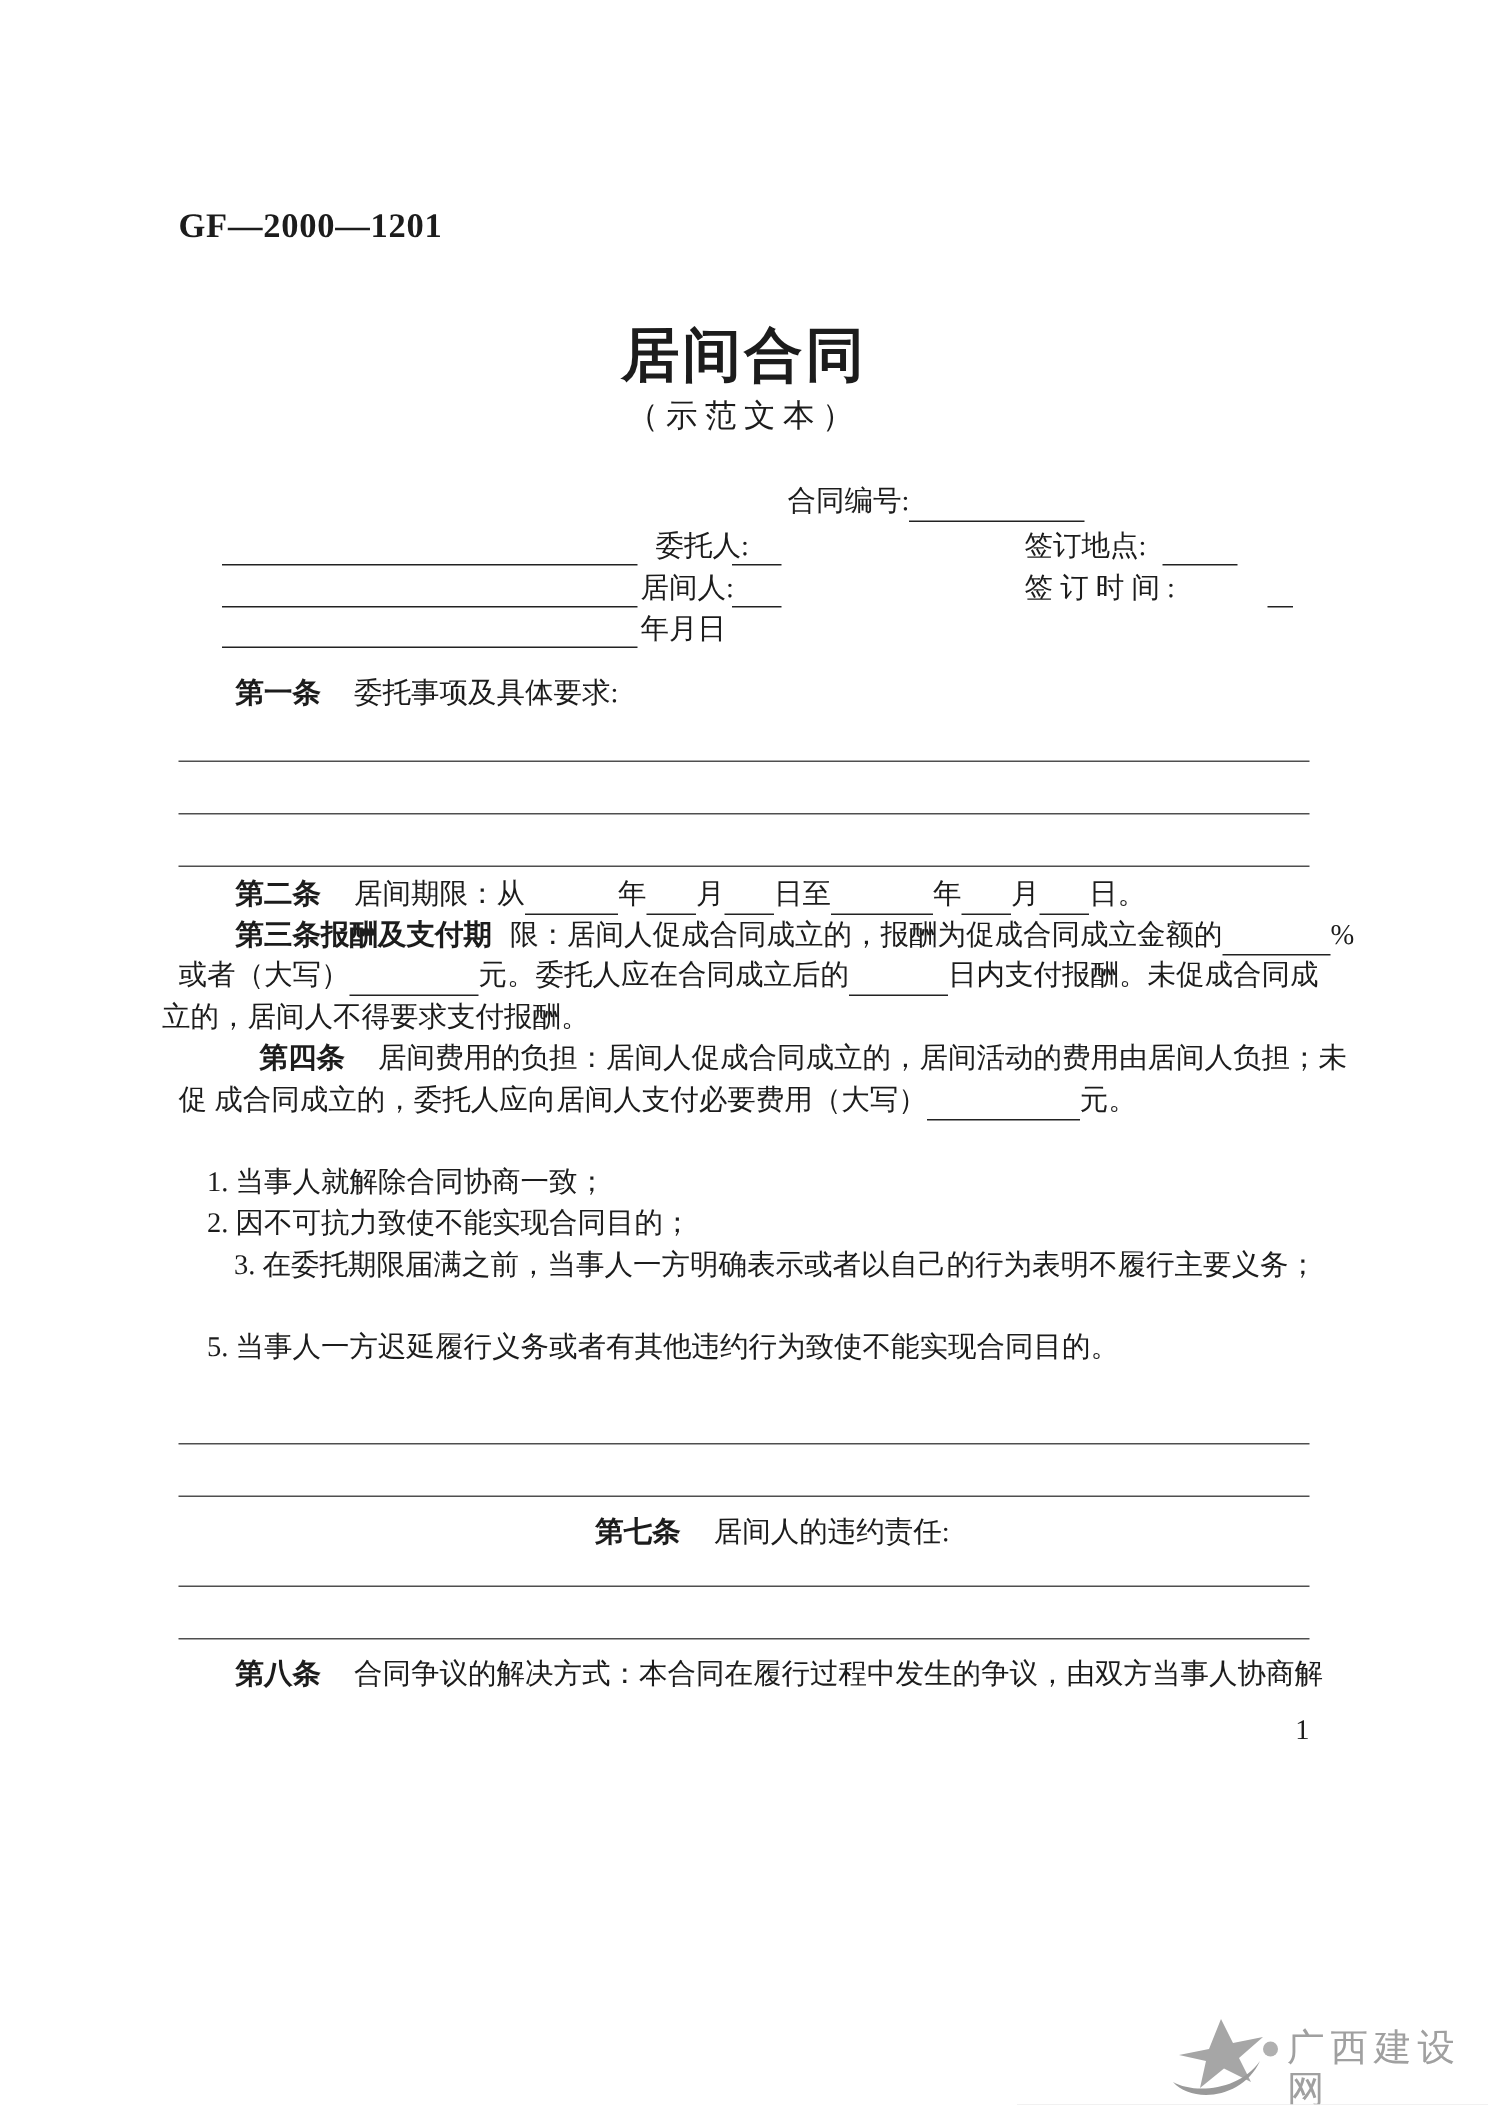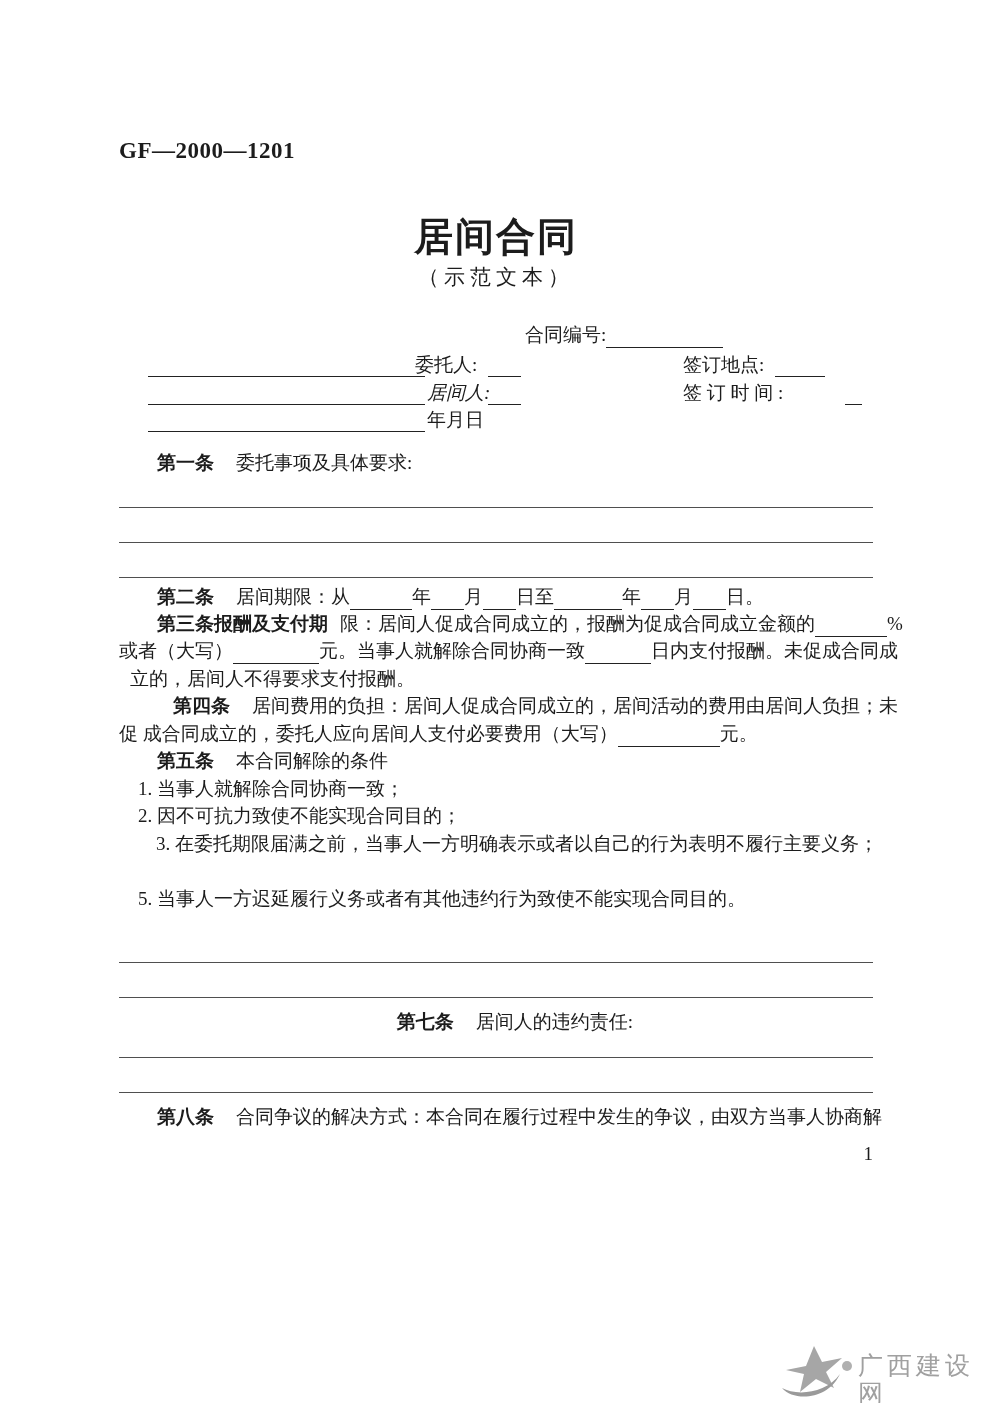--- a/index.html
+++ b/index.html
@@ -40,29 +40,29 @@
 
   <div class="abs subtitle" style="left:0;top:263px;">（示范文本）</div>
 
   <div class="abs row" style="left:525px;top:322px;">
     <span>合同编号:</span>
     <span class="bl" style="width:117px;"></span>
   </div>
 
   <div>
     <div class="abs uline" style="left:148px;top:352px;width:277px;"></div>
-    <div class="abs meta-label" style="left:415px;top:352px;text-align:right;">委托人:</div>
+    <div class="abs meta-label" style="left:437px;top:352px;text-align:right;">委托人:</div>
     <div class="abs uline" style="left:488px;top:352px;width:33px;"></div>
     <div class="abs meta-label" style="left:683px;top:352px;">签订地点:</div>
     <div class="abs uline" style="left:775px;top:352px;width:50px;"></div>
   </div>
 
   <div>
     <div class="abs uline" style="left:148px;top:380px;width:277px;"></div>
-    <div class="abs meta-label" style="left:427px;top:380px;font-style:italic;">居间人:</div>
+    <div class="abs meta-label" style="left:427px;top:380px;">居间人:</div>
     <div class="abs uline" style="left:488px;top:380px;width:33px;"></div>
     <div class="abs meta-label" style="left:683px;top:380px;">签 订 时 间 :</div>
     <div class="abs uline" style="left:845px;top:380px;width:17px;"></div>
   </div>
 
   <div>
     <div class="abs uline" style="left:148px;top:407px;width:277px;"></div>
     <div class="abs meta-label" style="left:427px;top:407px;">年月日</div>
   </div>
 
@@ -95,42 +95,38 @@
 
   <div class="abs row" style="left:157px;top:611px;">
     <span class="num-tight">第三条报酬及支付期</span>
     <span>限：居间人促成合同成立的，报酬为促成合同成立金额的</span>
     <span class="bl" style="width:72px;"></span>
     <span>%</span>
   </div>
   <div class="abs row" style="left:119px;top:638px;">
     <span>或者（大写）</span>
     <span class="bl" style="width:86px;"></span>
-    <span>元。当事人就解除合同协商一致</span>
+    <span>元。委托人应在合同成立后的</span>
     <span class="bl" style="width:66px;"></span>
     <span>日内支付报酬。未促成合同成</span>
   </div>
-  <div class="abs row" style="left:130px;top:666px;justify-content:flex-end;">
+  <div class="abs row" style="left:108px;top:666px;justify-content:flex-end;">
     <span>立的，居间人不得要求支付报酬。</span>
   </div>
 
   <div class="abs row" style="left:157px;top:693px;margin-left:16px;">
     <span class="num">第四条</span>
     <span>居间费用的负担：居间人促成合同成立的，居间活动的费用由居间人负担；未</span>
   </div>
   <div class="abs row" style="left:119px;top:721px;">
     <span>促 成合同成立的，委托人应向居间人支付必要费用（大写）</span>
     <span class="bl" style="width:102px;"></span>
     <span>元。</span>
   </div>
 
-  <div class="abs row" style="left:157px;top:748px;">
-    <span class="num">第五条</span>
-    <span>本合同解除的条件</span>
-  </div>
   <div class="abs row" style="left:138px;top:776px;">
     <span>1. 当事人就解除合同协商一致；</span>
   </div>
   <div class="abs row" style="left:138px;top:803px;">
     <span>2. 因不可抗力致使不能实现合同目的；</span>
   </div>
   <div class="abs row" style="left:156px;top:831px;">
     <span>3. 在委托期限届满之前，当事人一方明确表示或者以自己的行为表明不履行主要义务；</span>
   </div>
   <div class="abs row" style="left:138px;top:886px;">

